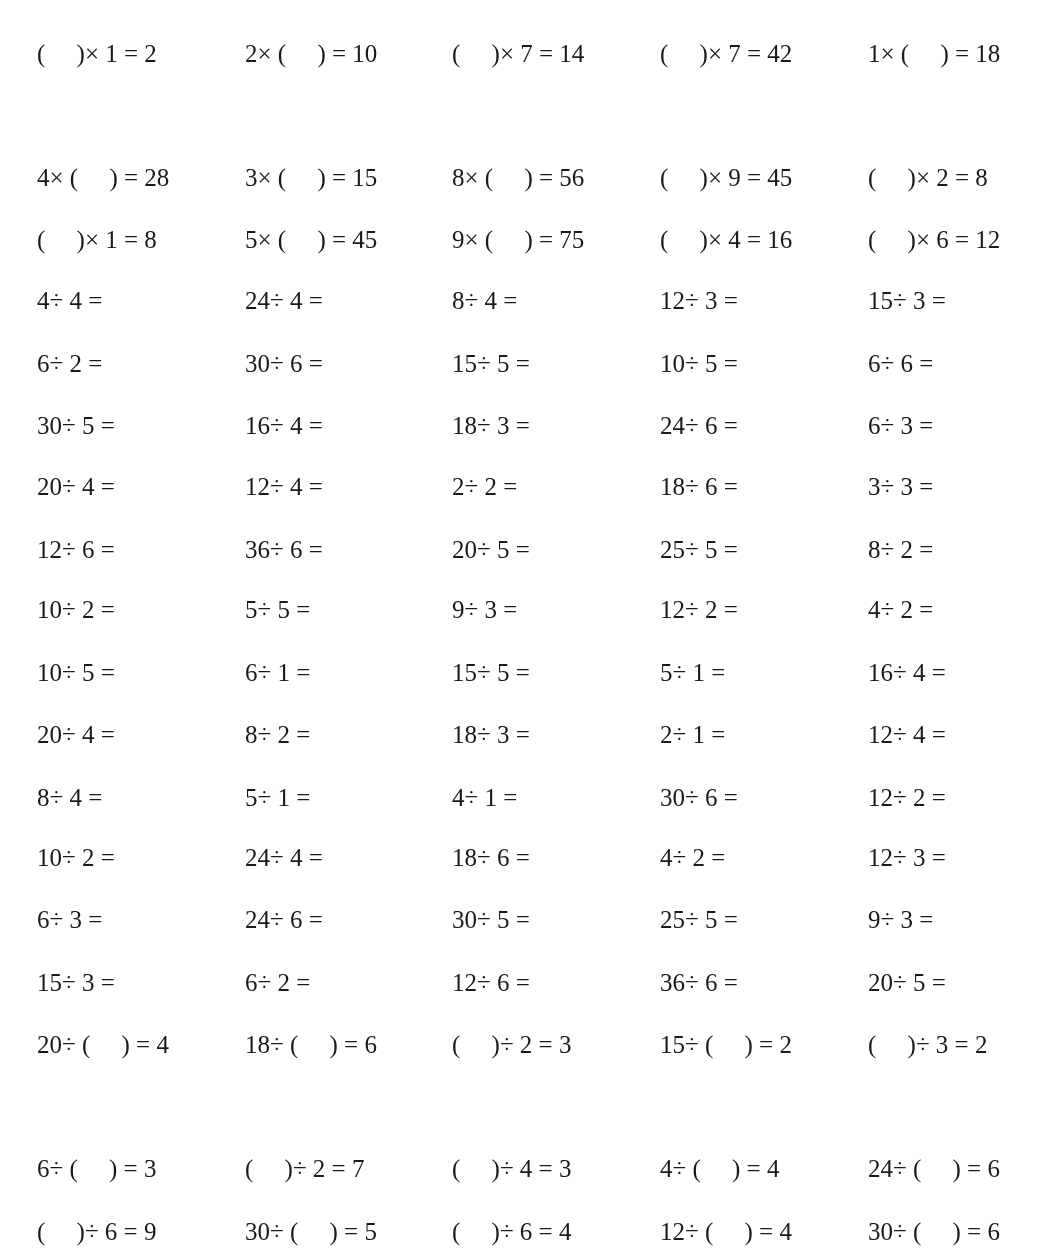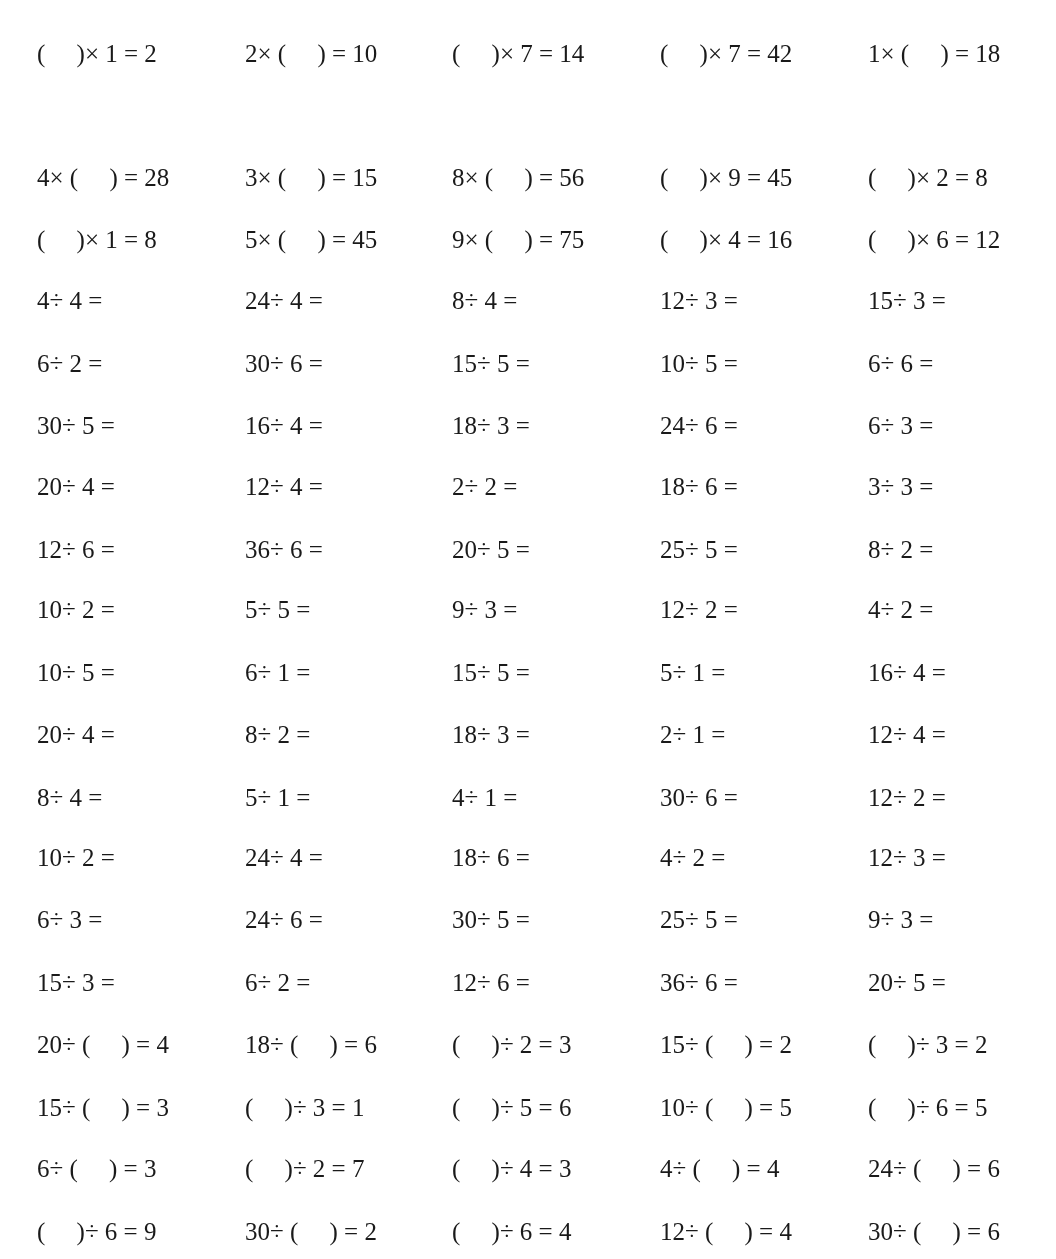--- a/index.html
+++ b/index.html
@@ -124,34 +124,27 @@
     <span class="cell" style="left:660px">36÷ 6 =</span>
     <span class="cell" style="left:868px">20÷ 5 =</span>
   </div>
   <div class="row" style="top:1025px">
     <span class="cell" style="left:37px">20÷ (  ) = 4</span>
     <span class="cell" style="left:245px">18÷ (  ) = 6</span>
     <span class="cell" style="left:452px">(  )÷ 2 = 3</span>
     <span class="cell" style="left:660px">15÷ (  ) = 2</span>
     <span class="cell" style="left:868px">(  )÷ 3 = 2</span>
   </div>
-  <div class="row" style="top:1088px">
-    <span class="cell" style="left:37px">15÷ (  ) = 3</span>
-    <span class="cell" style="left:245px">(  )÷ 3 = 1</span>
-    <span class="cell" style="left:452px">(  )÷ 5 = 6</span>
-    <span class="cell" style="left:660px">10÷ (  ) = 5</span>
-    <span class="cell" style="left:868px">(  )÷ 6 = 5</span>
-  </div>
   <div class="row" style="top:1149px">
     <span class="cell" style="left:37px">6÷ (  ) = 3</span>
     <span class="cell" style="left:245px">(  )÷ 2 = 7</span>
     <span class="cell" style="left:452px">(  )÷ 4 = 3</span>
     <span class="cell" style="left:660px">4÷ (  ) = 4</span>
     <span class="cell" style="left:868px">24÷ (  ) = 6</span>
   </div>
   <div class="row" style="top:1212px">
     <span class="cell" style="left:37px">(  )÷ 6 = 9</span>
-    <span class="cell" style="left:245px">30÷ (  ) = 2</span>
+    <span class="cell" style="left:245px">30÷ (  ) = 5</span>
     <span class="cell" style="left:452px">(  )÷ 6 = 4</span>
     <span class="cell" style="left:660px">12÷ (  ) = 4</span>
     <span class="cell" style="left:868px">30÷ (  ) = 6</span>
   </div>
 </div>
 
 </body></html>

